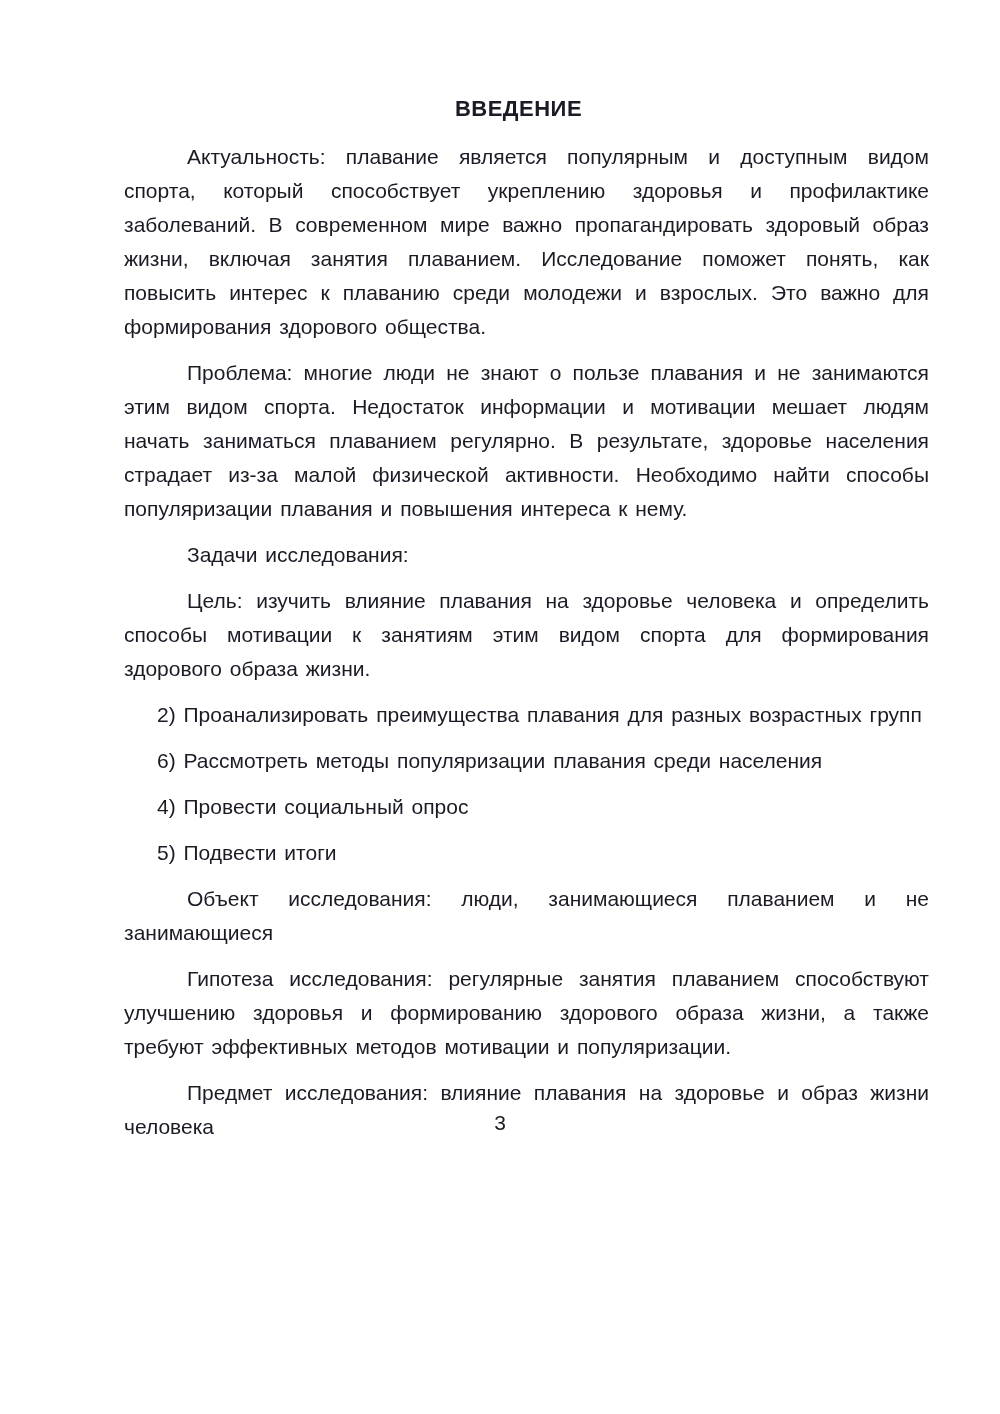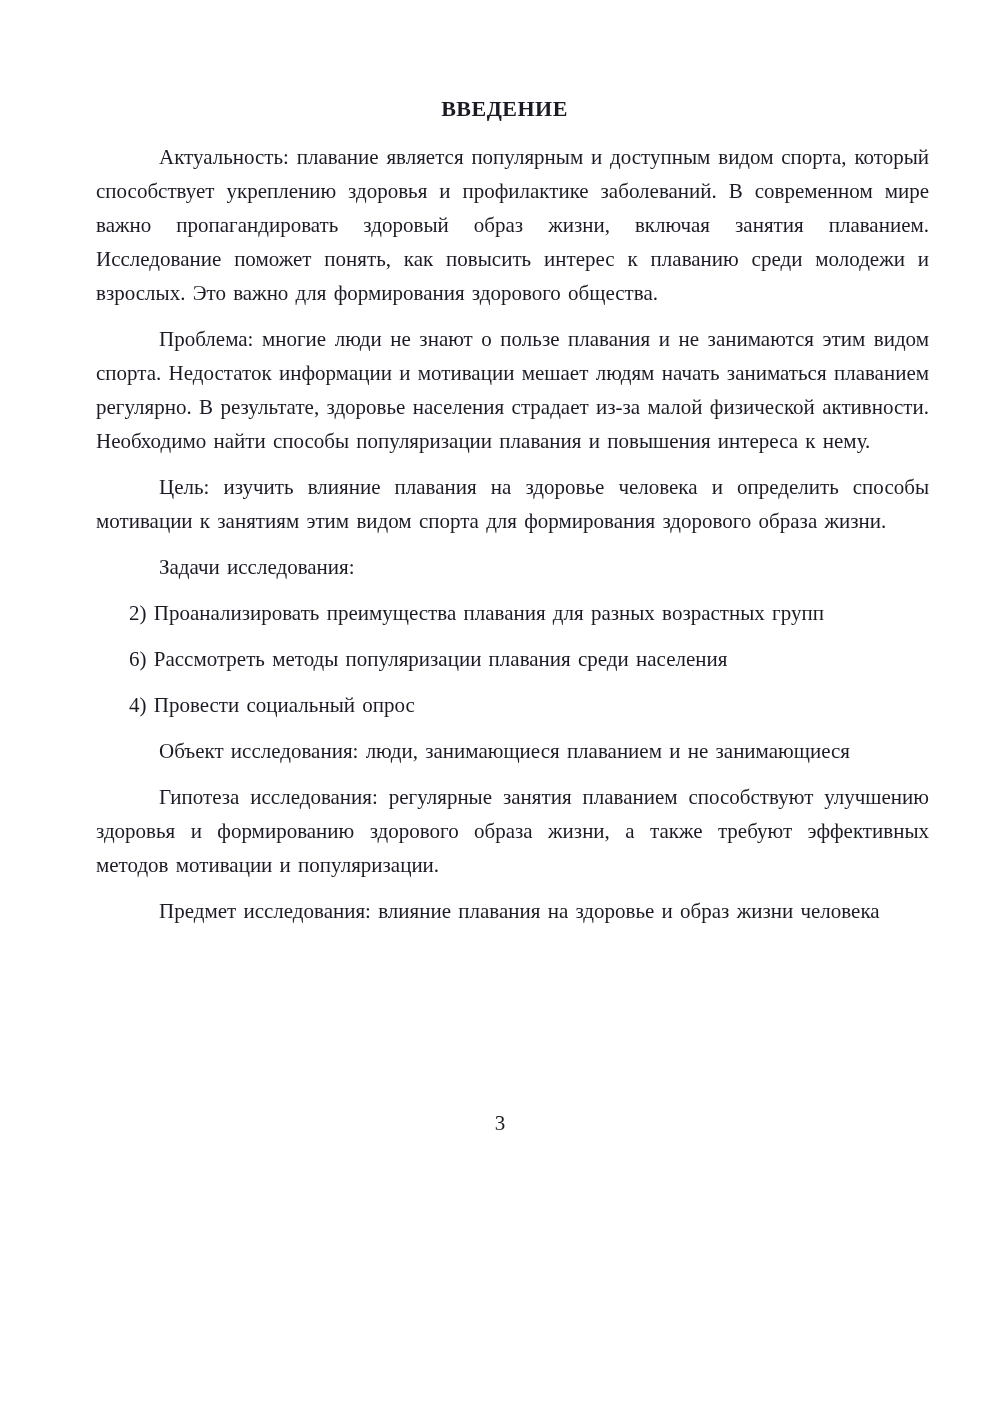--- a/index.html
+++ b/index.html
@@ -6,22 +6,22 @@
     margin: 0;
     padding: 0;
     background: #ffffff;
   }
   .page {
     position: relative;
     width: 1000px;
     height: 1181px;
     box-sizing: border-box;
     background: #ffffff;
-    padding: 92px 71px 0 80px;
-    font-family: Liberation Serif, serif;
+    padding: 92px 71px 0 108px;
+    font-family: Liberation Sans, sans-serif;
     color: #1b1b26;
     overflow: hidden;
   }
   .doc-title {
     font-size: 22px;
     line-height: 34px;
     font-weight: bold;
     text-align: center;
     margin: 0 0 14px 0;
     letter-spacing: 0.5px;
@@ -51,31 +51,32 @@
 <body>
 
 <div class="page" style="color: rgb(27, 27, 38); background: rgb(255, 255, 255);">
 
   <h1 class="doc-title">ВВЕДЕНИЕ</h1>
 
   <p class="body-par">Актуальность: плавание является популярным и доступным видом спорта, который способствует укреплению здоровья и профилактике заболеваний. В современном мире важно пропагандировать здоровый образ жизни, включая занятия плаванием. Исследование поможет понять, как повысить интерес к плаванию среди молодежи и взрослых. Это важно для формирования здорового общества.</p>
 
   <p class="body-par">Проблема: многие люди не знают о пользе плавания и не занимаются этим видом спорта. Недостаток информации и мотивации мешает людям начать заниматься плаванием регулярно. В результате, здоровье населения страдает из-за малой физической активности. Необходимо найти способы популяризации плавания и повышения интереса к нему.</p>
 
+  <p class="body-par">Задачи исследования:</p>
+
   <p class="body-par">Цель: изучить влияние плавания на здоровье человека и определить способы мотивации к занятиям этим видом спорта для формирования здорового образа жизни.</p>
-
-  <p class="body-par">Задачи исследования:</p>
 
 
   <p class="body-par task">2) Проанализировать преимущества плавания для разных возрастных групп</p>
 
   <p class="body-par task">6) Рассмотреть методы популяризации плавания среди населения</p>
 
   <p class="body-par task">4) Провести социальный опрос</p>
 
+  <p class="body-par task">5) Подвести итоги</p>
 
   <p class="body-par">Объект исследования: люди, занимающиеся плаванием и не занимающиеся</p>
 
   <p class="body-par">Гипотеза исследования: регулярные занятия плаванием способствуют улучшению здоровья и формированию здорового образа жизни, а также требуют эффективных методов мотивации и популяризации.</p>
 
   <p class="body-par">Предмет исследования: влияние плавания на здоровье и образ жизни человека</p>
 
   <div class="page-number">3</div>
 
 </div>

